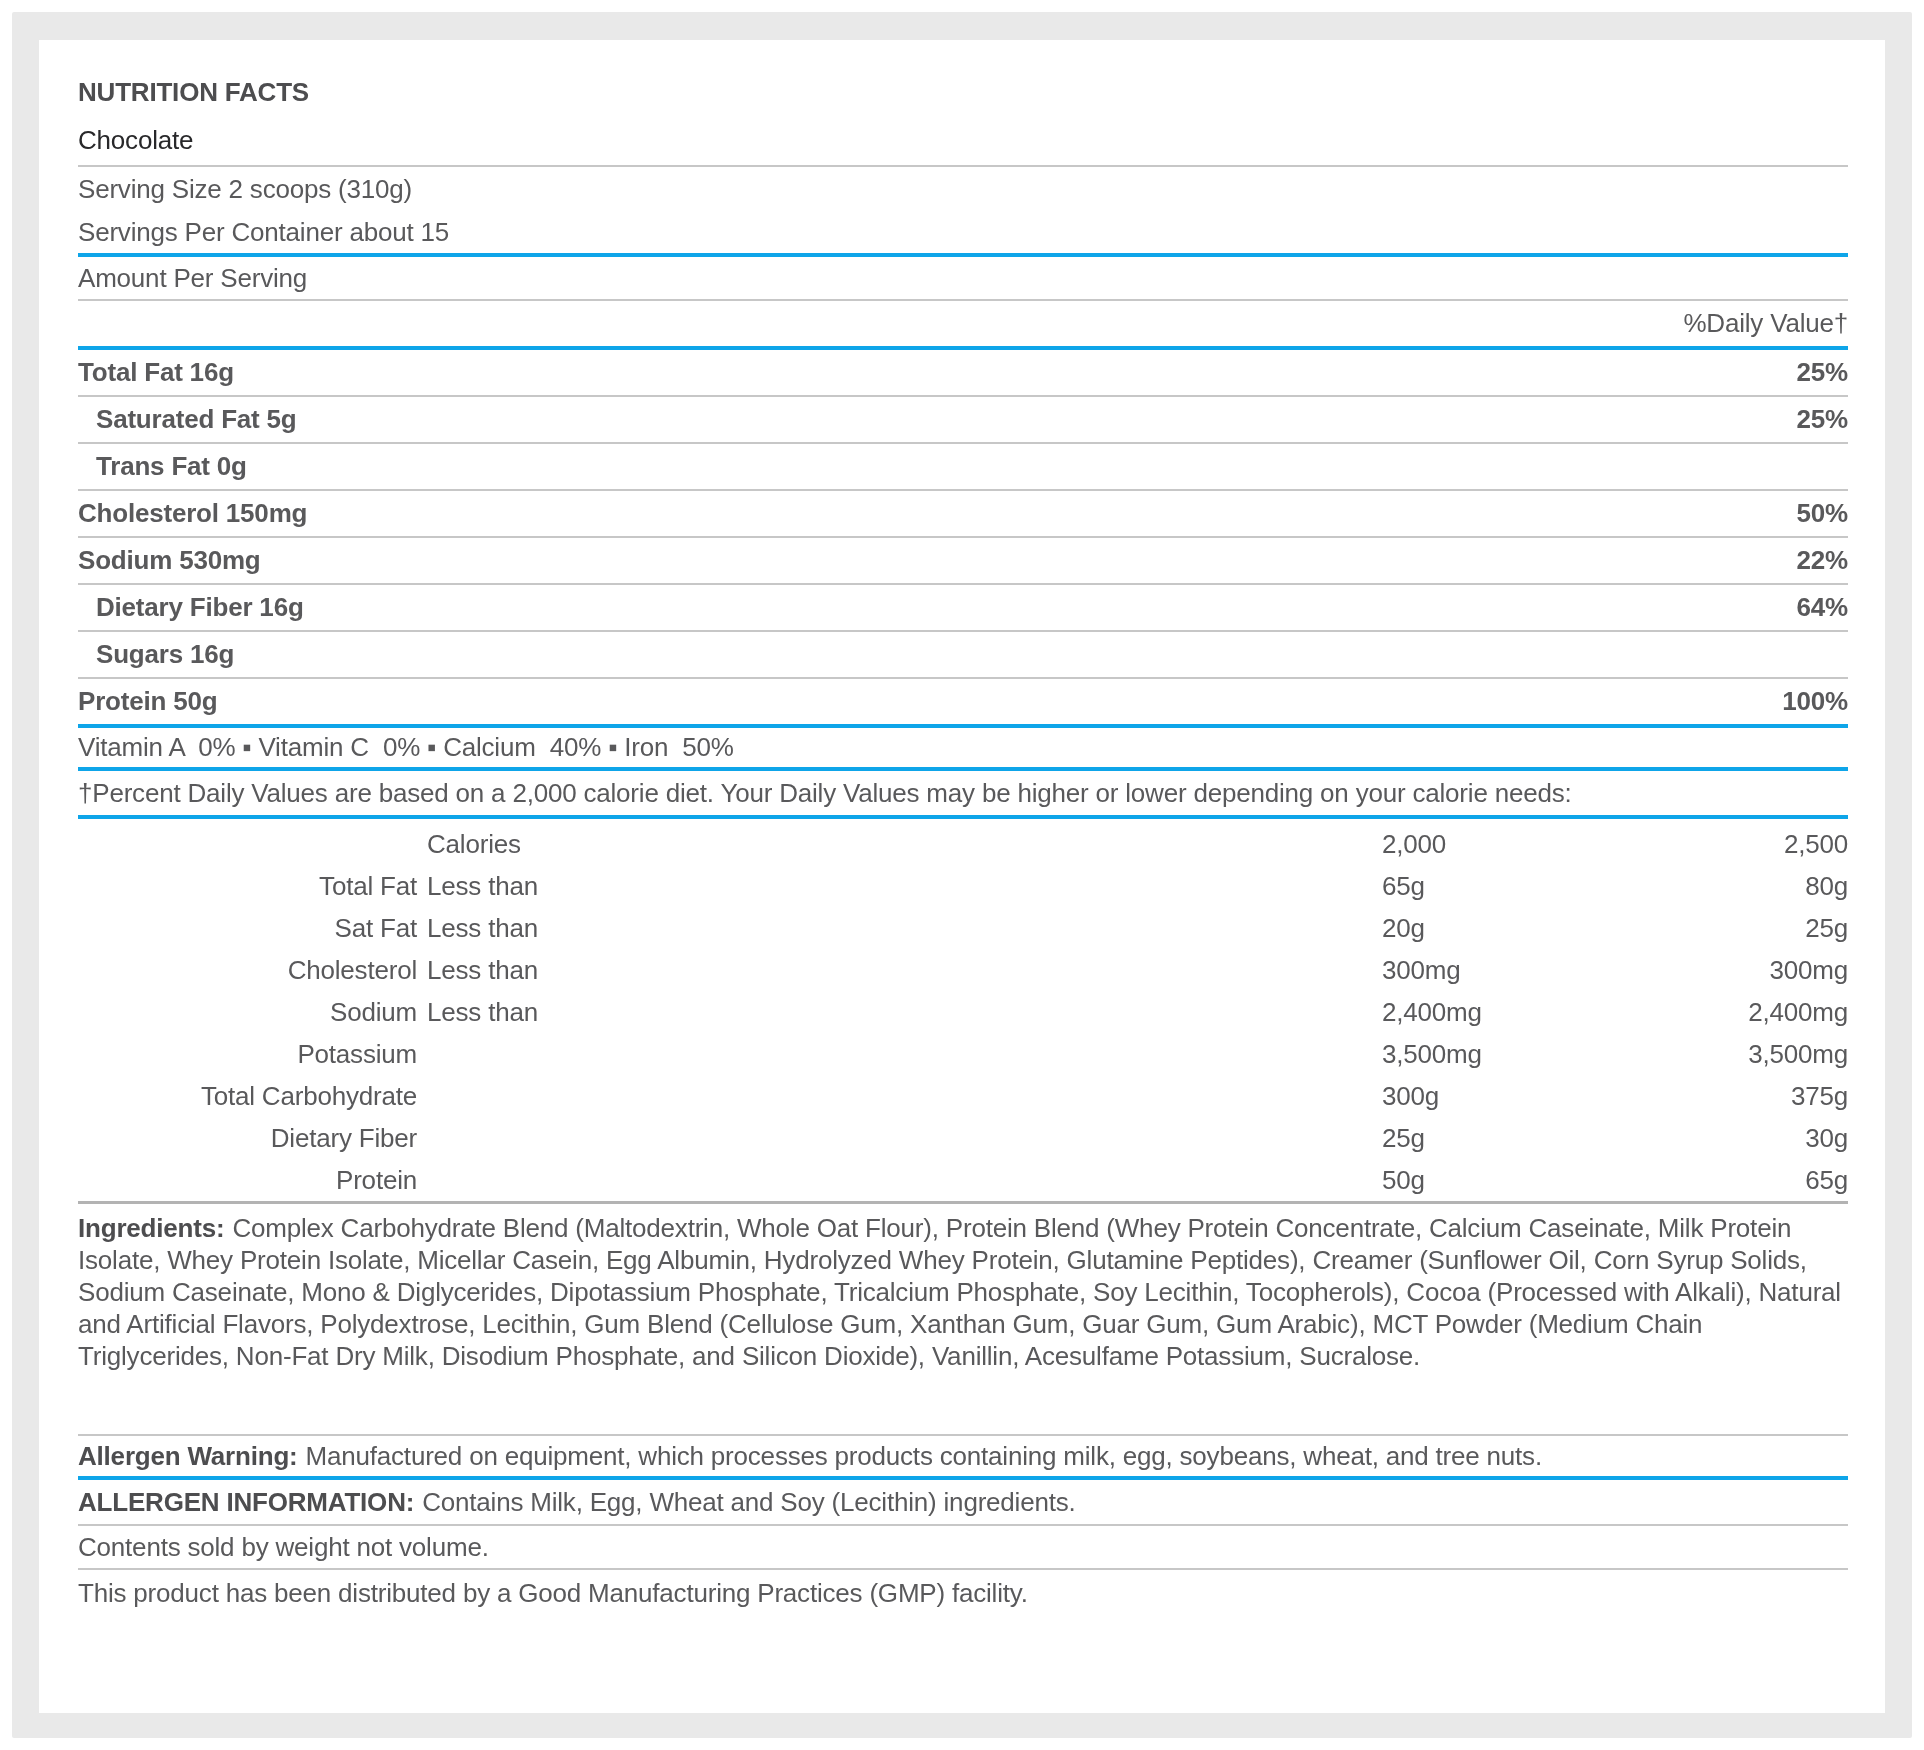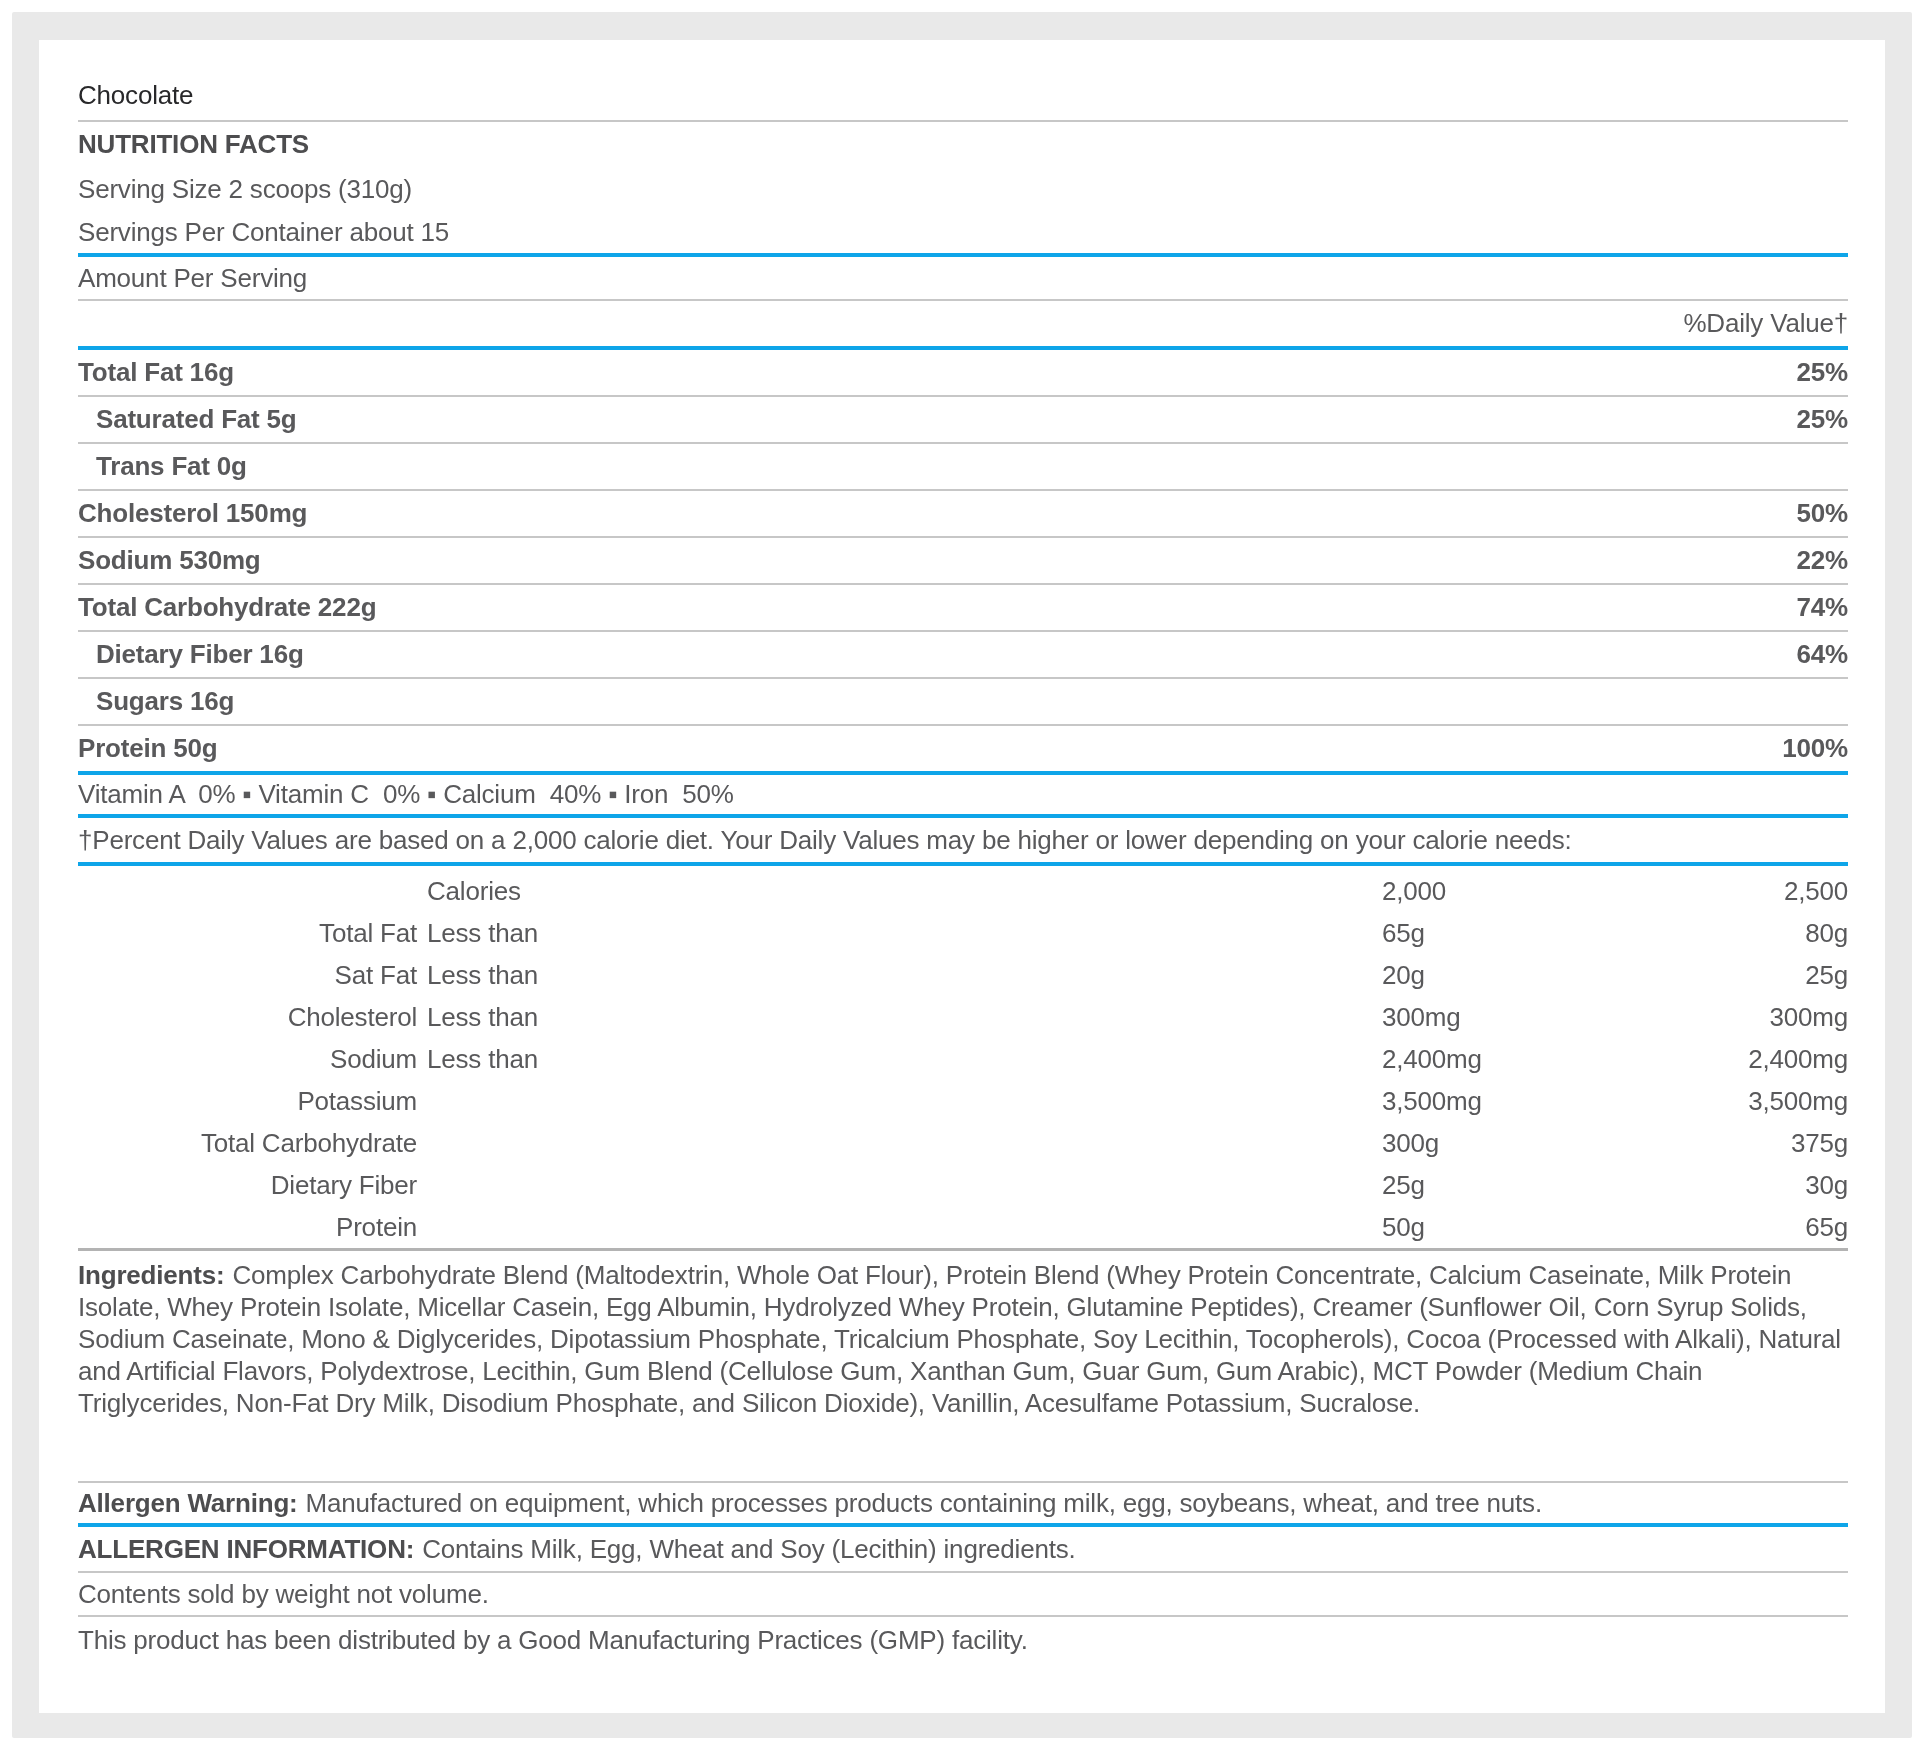--- a/index.html
+++ b/index.html
@@ -63,28 +63,28 @@
   .r-contents { height: 42px; justify-content: flex-start; }
   .r-gmp { height: 46px; border-bottom: none; justify-content: flex-start; }
   .inline-label { font-weight: bold; color: #4d4d4f; margin-right: 8px; white-space: nowrap; }
 </style>
 </head>
 <body>
 
 <div class="page-bg">
   <div class="card">
 
+    <div class="row r-title">
+      <span>NUTRITION FACTS</span>
+    </div>
+
     <div class="row r-flavor">
       <span>Chocolate</span>
     </div>
 
-    <div class="row r-title">
-      <span>NUTRITION FACTS</span>
-    </div>
-
     <div class="row r-serving">
       <span>Serving Size 2 scoops (310g)</span>
     </div>
 
     <div class="row r-servings strong">
       <span>Servings Per Container about 15</span>
     </div>
 
     <div class="row r-amount">
       <span>Amount Per Serving</span>
@@ -107,24 +107,20 @@
       <span class="indent">Trans Fat 0g</span>
       <span></span>
     </div>
     <div class="row r-nutrient">
       <span>Cholesterol 150mg</span>
       <span>50%</span>
     </div>
     <div class="row r-nutrient">
       <span>Sodium 530mg</span>
       <span>22%</span>
-    </div>
-    <div class="row r-nutrient">
-      <span>Total Carbohydrate 222g</span>
-      <span>74%</span>
     </div>
     <div class="row r-nutrient">
       <span class="indent">Dietary Fiber 16g</span>
       <span>64%</span>
     </div>
     <div class="row r-nutrient">
       <span class="indent">Sugars 16g</span>
       <span></span>
     </div>
     <div class="row r-nutrient strong">

